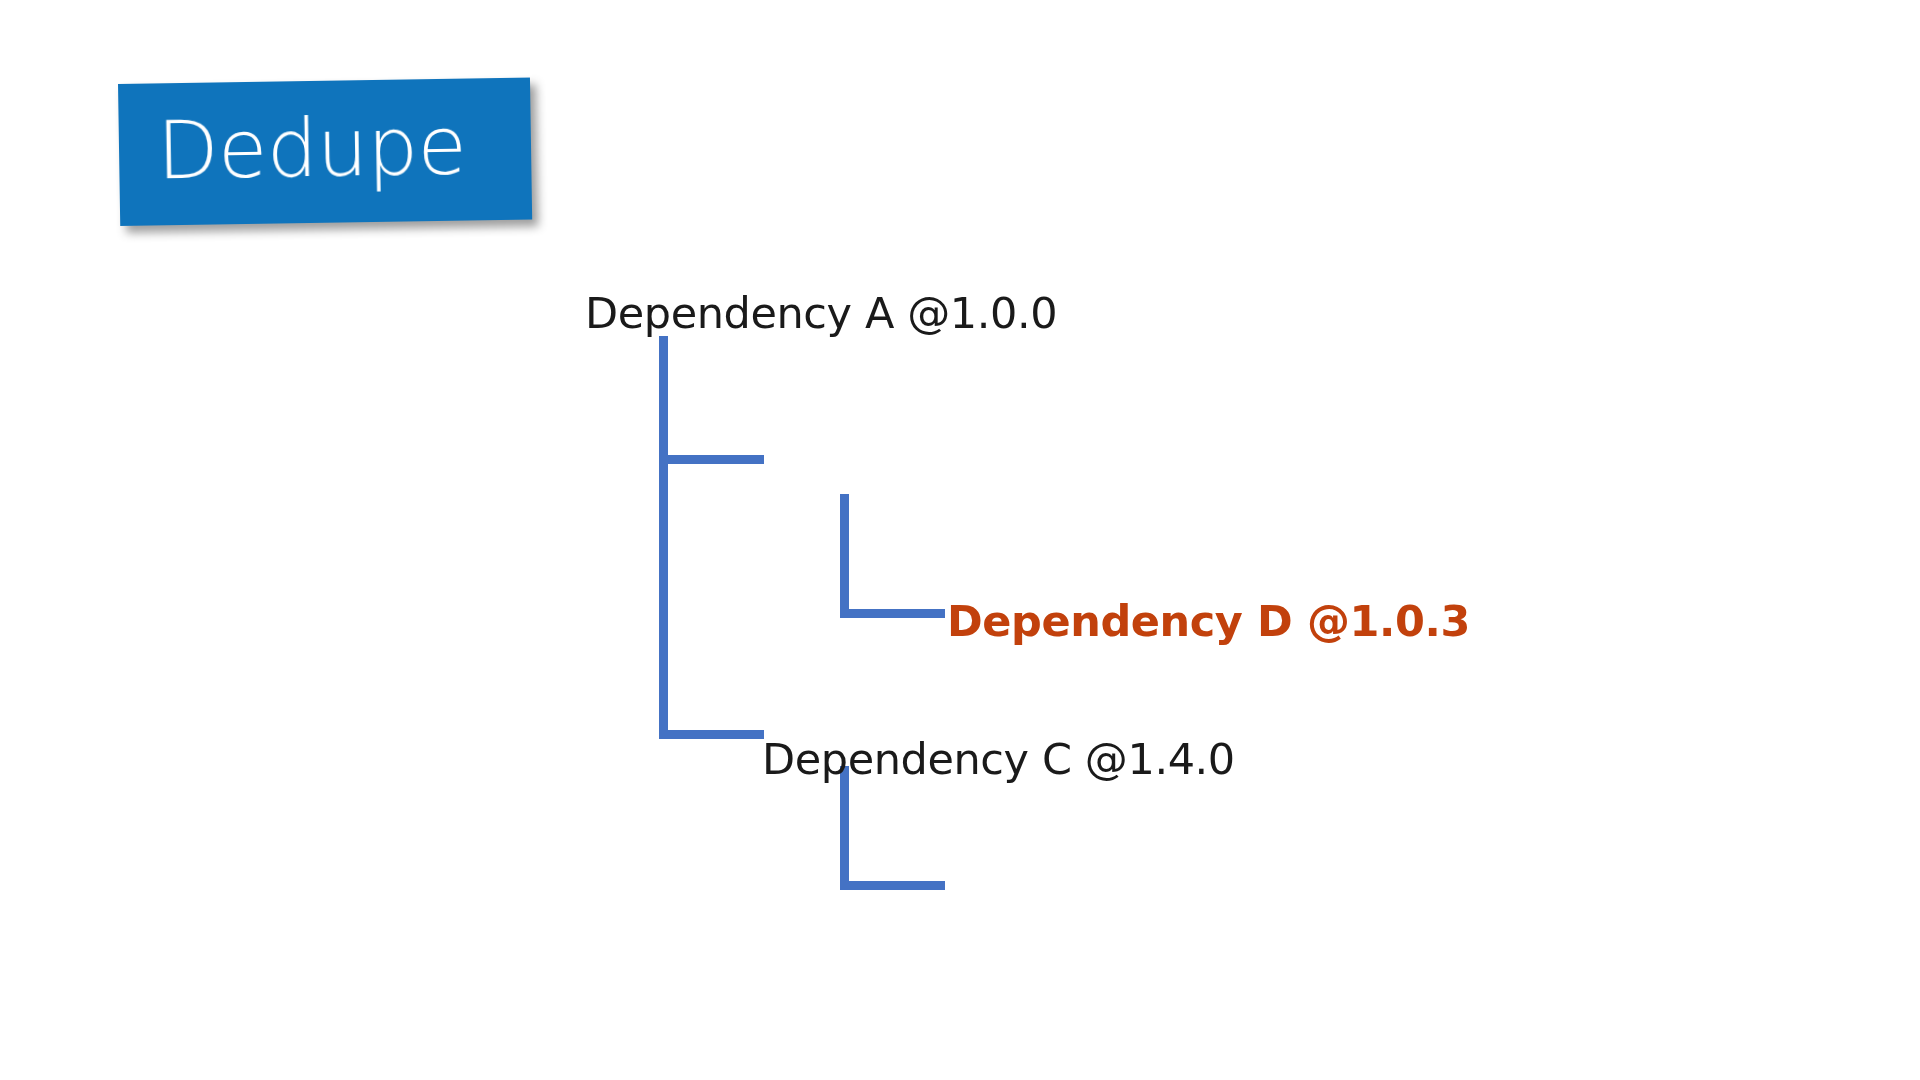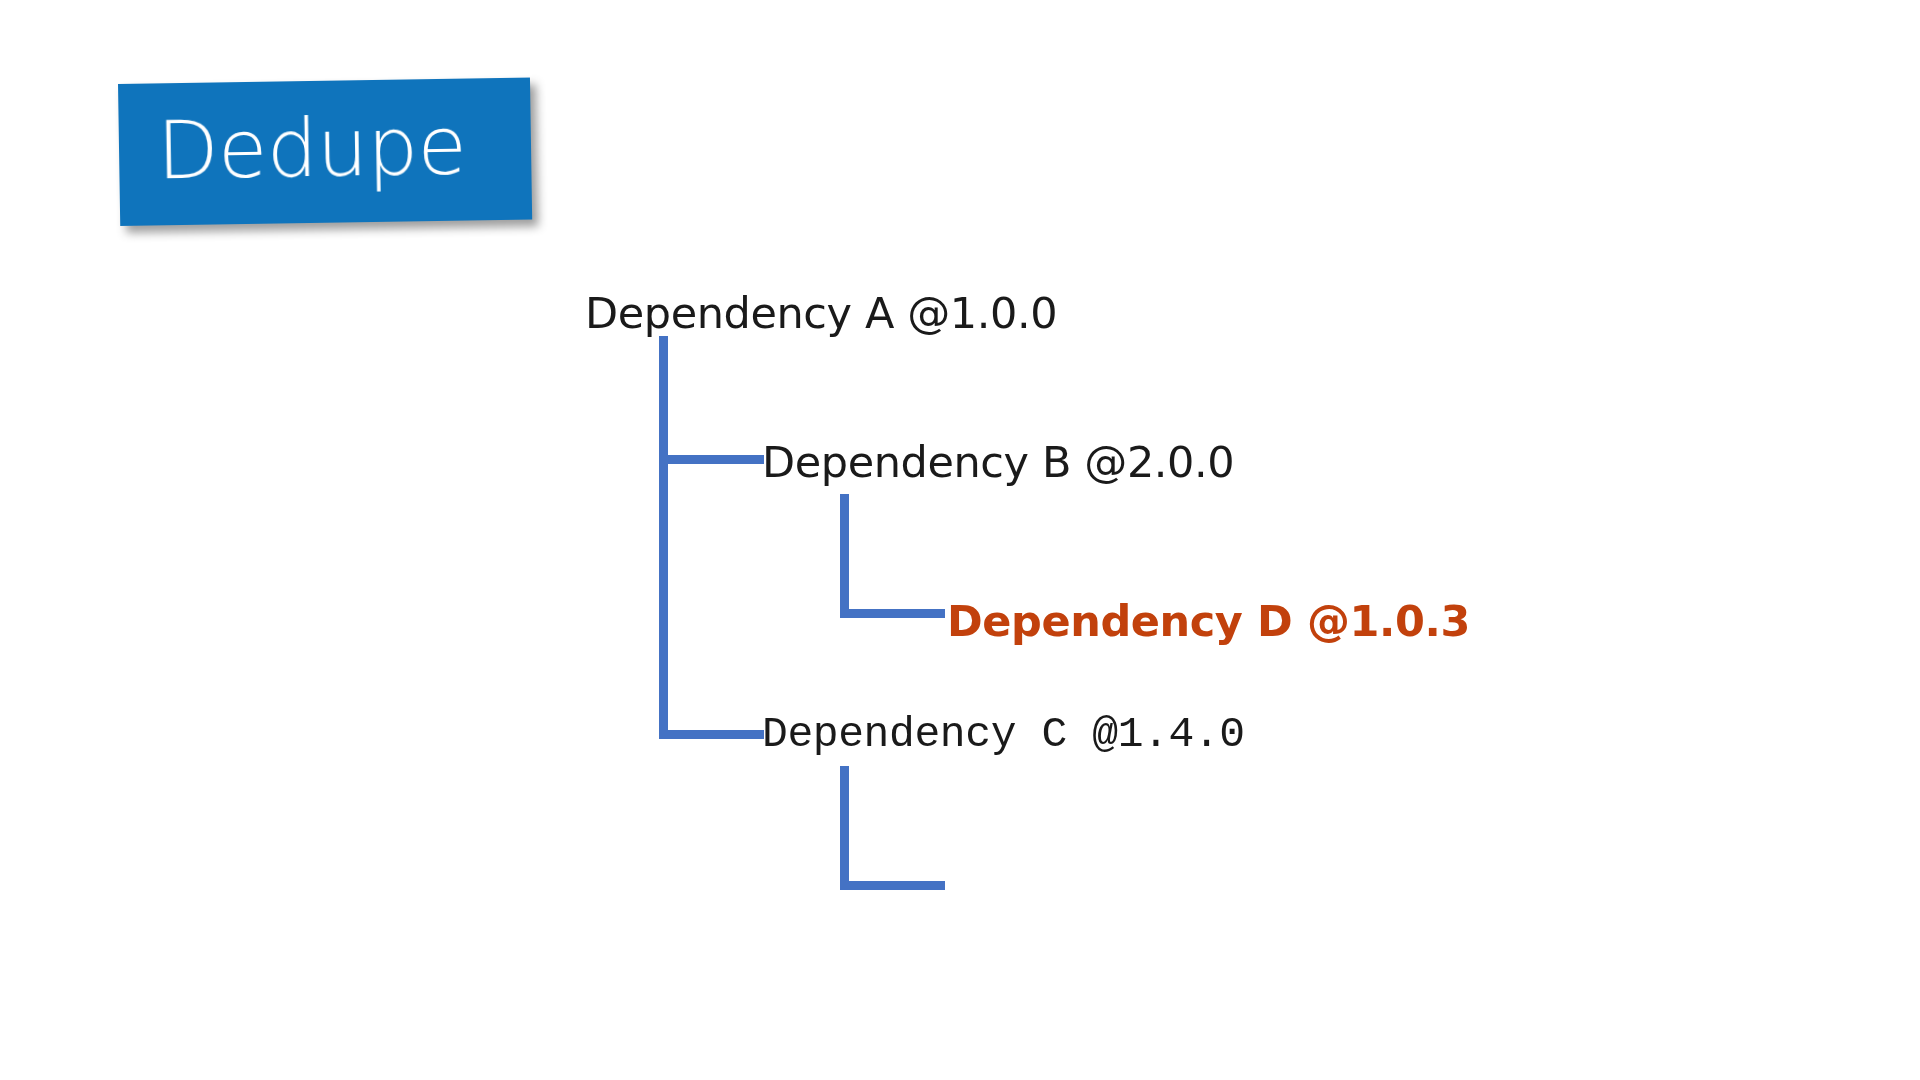--- a/index.html
+++ b/index.html
@@ -86,21 +86,21 @@
     position: absolute;
     background: #4472C4;
   }
   .connector.v { width: 9px; }
   .connector.h { height: 9px; }
 
   
   #label-a { left: 585px; top: 285px; margin-top: 7px; }
   #label-b { left: 762px; top: 441px; }
   #label-d1 { left: 947px; top: 600px; }
-  #label-c { left: 762px; top: 713px; font-family: Liberation Mono, monospace; }
+  #label-c { left: 762px; top: 738px; }
   #label-d2 { left: 947px; top: 872px; }
 
   
   #trunk-a { left: 659px; top: 336px; height: 403px; }
   
   #branch-b { left: 659px; top: 455px; width: 105px; }
   
   #branch-c { left: 659px; top: 730px; width: 105px; }
 
   
@@ -128,21 +128,20 @@
     <div class="connector h" id="branch-c"></div>
 
     <div class="connector v" id="trunk-b"></div>
     <div class="connector h" id="branch-d1"></div>
 
     <div class="connector v" id="trunk-c"></div>
     <div class="connector h" id="branch-d2"></div>
 
     <div class="node-label plain" id="label-a">Dependency A @1.0.0</div>
 
-    <div class="node-label plain" id="label-b">Dependency B @2.0.0</div>
 
     <div class="node-label highlight" id="label-d1">Dependency D @1.0.3</div>
 
     <div class="node-label plain" id="label-c">Dependency C @1.4.0</div>
 
 
   </div>
 </div>
 
 </body></html>

